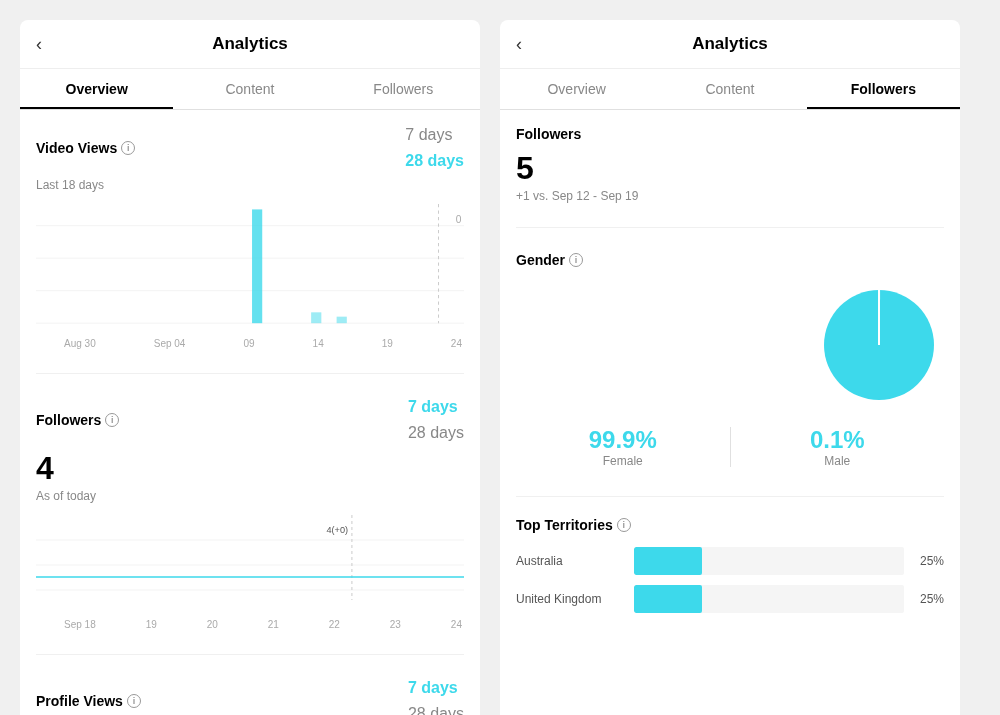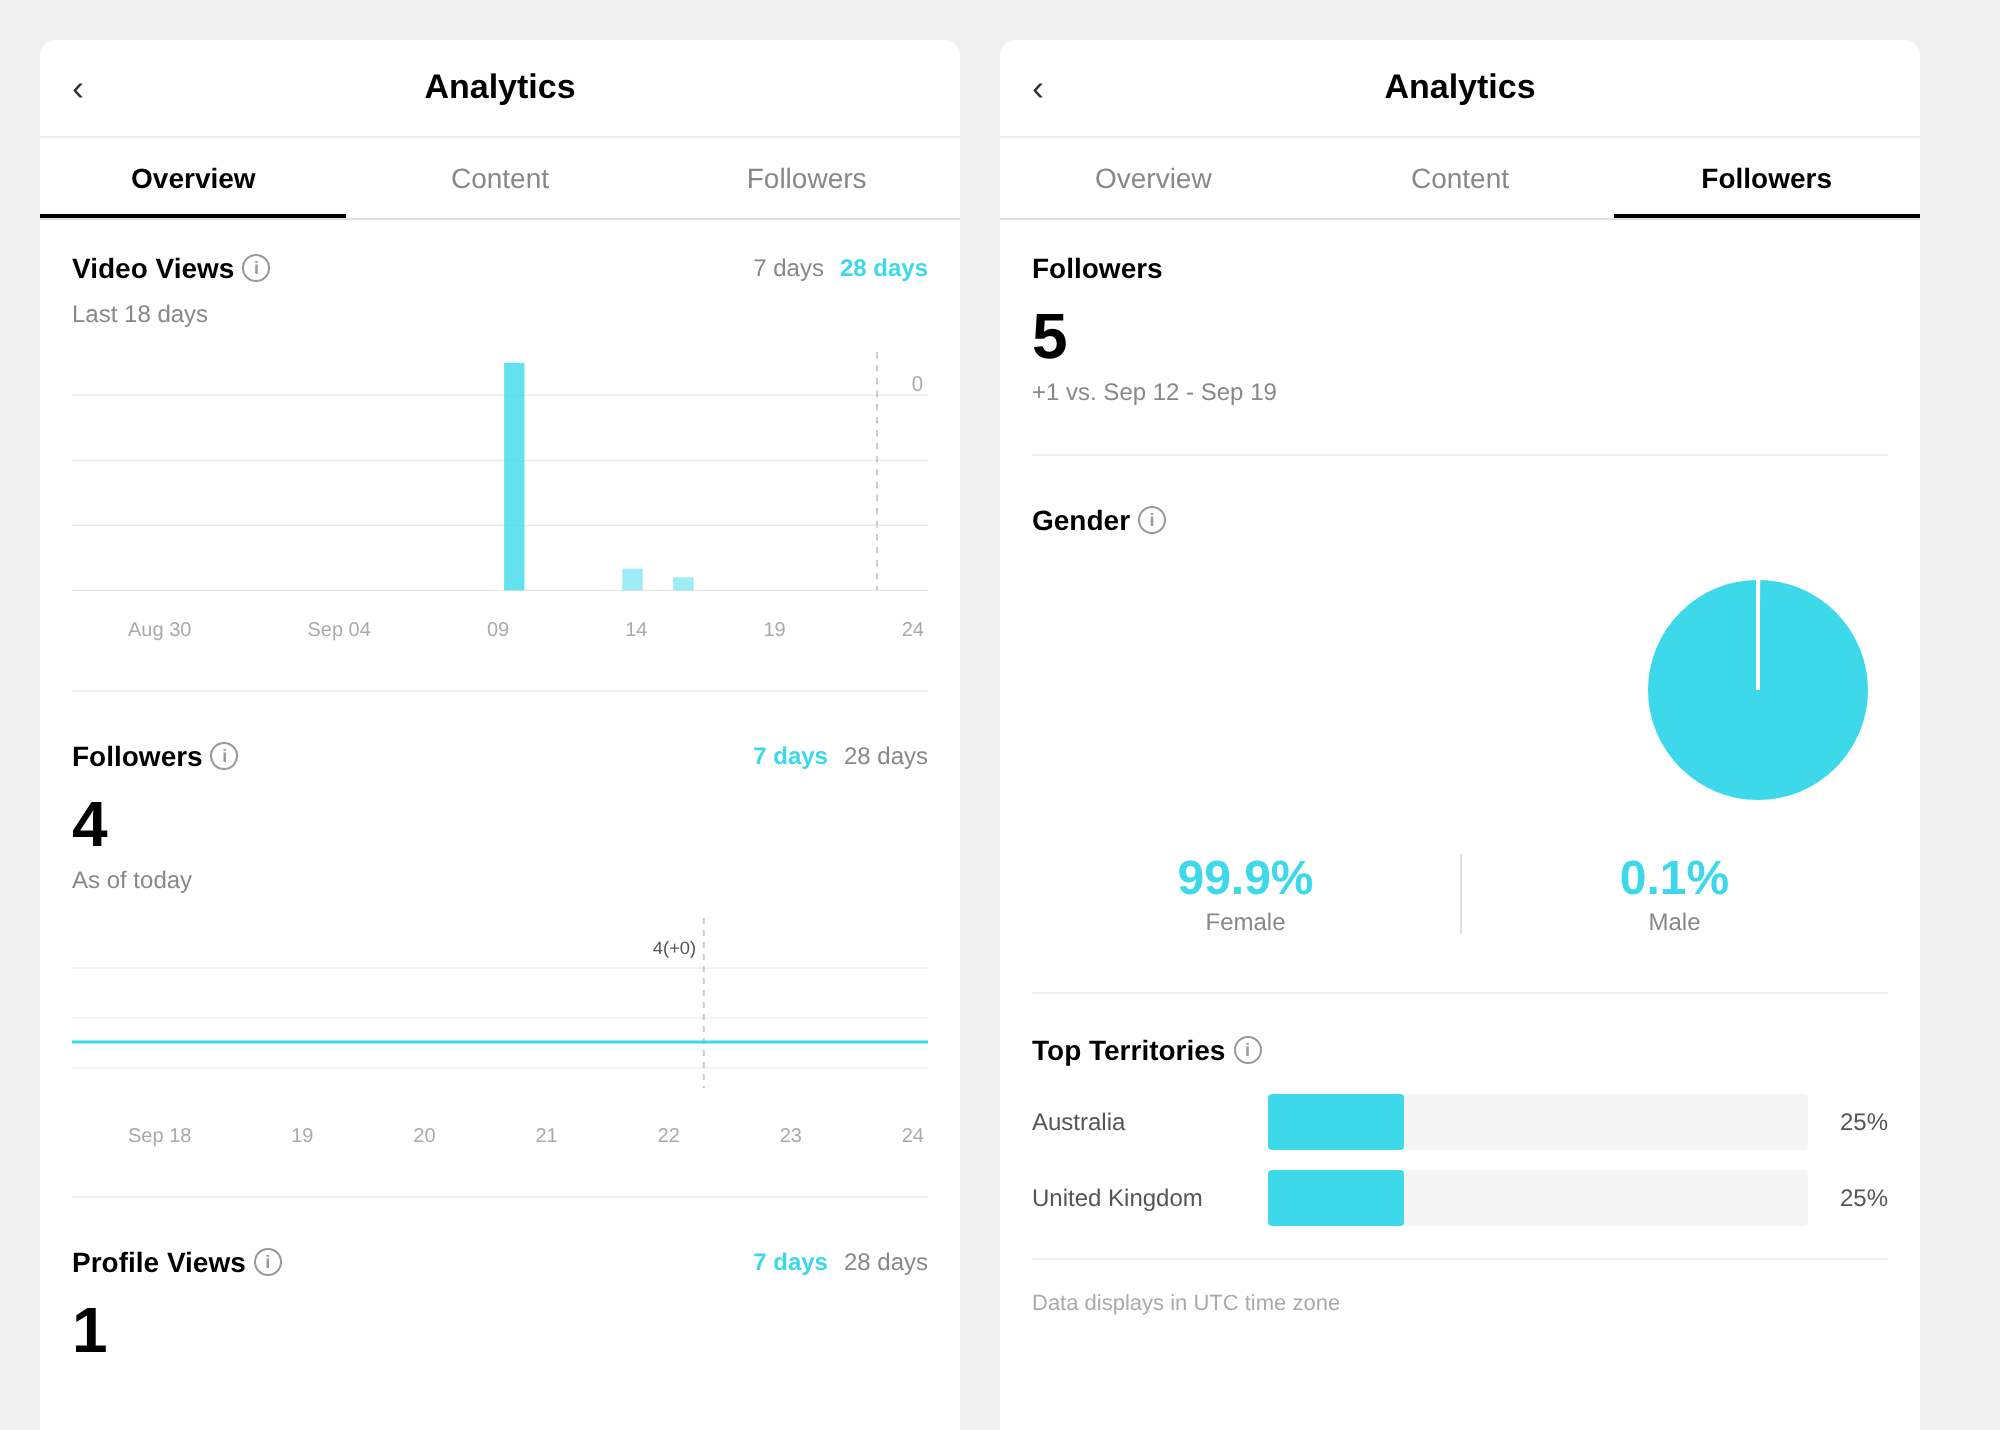--- a/index.html
+++ b/index.html
@@ -106,21 +106,22 @@
       border: 1px solid #999;
       display: inline-flex;
       align-items: center;
       justify-content: center;
       font-size: 9px;
       color: #999;
     }
     .period-btns {
       display: flex;
       gap: 8px;
-      font-size: 12px;
+      font-size: 16px;
+      flex-direction: column;
     }
     .period-btn {
       color: #888;
       cursor: pointer;
     }
     .period-btn.active {
       color: #3dd9eb;
       font-weight: 600;
     }
     .big-number {
@@ -445,19 +446,18 @@
         </div>
 
         <div class="territory-row">
           <span class="territory-name">United Kingdom</span>
           <div class="bar-bg">
             <div class="bar-fill" style="width: 25%;"></div>
           </div>
           <span class="bar-pct">25%</span>
         </div>
 
-        <div class="utc-note">Data displays in UTC time zone</div>
       </div>
 
     </div>
 
   </div>
 </div>
 
 </body></html>

